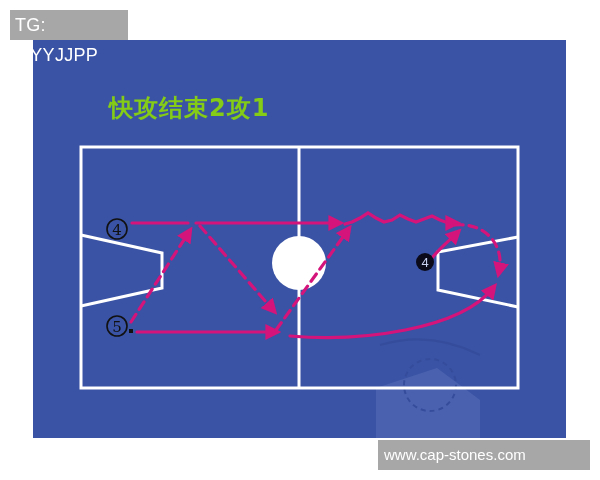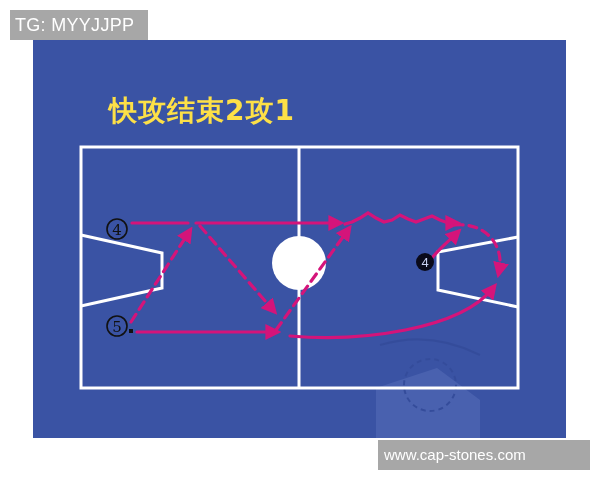--- a/index.html
+++ b/index.html
@@ -11,21 +11,21 @@
       width: 600px;
       height: 480px;
       position: relative;
       overflow: hidden;
       font-family: "Liberation Sans", sans-serif;
     }
     .tg-badge {
       position: absolute;
       left: 10px;
       top: 10px;
-      width: 138px;
+      width: 118px;
       height: 30px;
       background: #a7a7a7;
       color: #ffffff;
       font-size: 18px;
       line-height: 30px;
       padding-left: 5px;
       box-sizing: border-box;
       letter-spacing: 0.3px;
       z-index: 3;
     }
@@ -34,22 +34,22 @@
       left: 33px;
       top: 40px;
       width: 533px;
       height: 398px;
       background: #3a53a4;
     }
     .slide-title {
       position: absolute;
       left: 76px;
       top: 52px;
-      color: #fde047;
-      font-size: 28px;
+      color: #84cc16;
+      font-size: 24px;
       font-weight: bold;
       letter-spacing: 1px;
       font-family: "DejaVu Sans", sans-serif;
     }
     svg.court {
       position: absolute;
       left: 0;
       top: 0;
       width: 600px;
       height: 480px;

